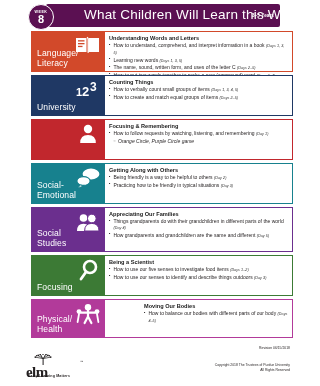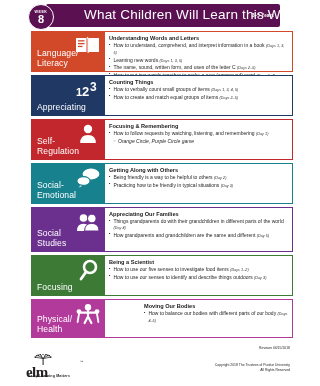--- a/index.html
+++ b/index.html
@@ -102,40 +102,39 @@
 
     <div class="row r-math">
       <div class="row-left">
         <div class="row-icon">
           <svg viewBox="0 0 26 22" width="26" height="22">
             <text x="1" y="17" font-family="Liberation Sans, sans-serif" font-size="11" font-weight="bold" fill="#ffffff">1</text>
             <text x="7" y="17" font-family="Liberation Sans, sans-serif" font-size="13" font-weight="bold" fill="#ffffff">2</text>
             <text x="15" y="12" font-family="Liberation Sans, sans-serif" font-size="12" font-weight="bold" fill="#ffffff">3</text>
           </svg>
         </div>
-        <div class="row-label">Appreciating</div>
+        <div class="row-label">University</div>
       </div>
       <div class="row-right">
         <div class="cat-title">Counting Things</div>
         <ul class="blist">
           <li><span>How to verbally count small groups of items</span> <span class="day">(Days 1, 3, 4, 5)</span></li>
           <li><span>How to create and match equal groups of items</span> <span class="day">(Days 2–5)</span></li>
         </ul>
       </div>
     </div>
 
     <div class="row r-self">
       <div class="row-left">
         <div class="row-icon">
           <svg viewBox="0 0 26 22" width="26" height="22">
             <circle cx="13" cy="6" r="4.2" fill="#ffffff"></circle>
             <path d="M5.2 20 q0 -8 7.8 -8 q7.8 0 7.8 8 z" fill="#ffffff"></path>
           </svg>
         </div>
-        <div class="row-label">Self-<br>Regulation</div>
       </div>
       <div class="row-right">
         <div class="cat-title">Focusing &amp; Remembering</div>
         <ul class="blist">
           <li><span>How to follow requests by watching, listening, and remembering</span> <span class="day">(Day 1)</span></li>
           <li class="sub"><span>Orange Circle, Purple Circle game</span></li>
         </ul>
       </div>
     </div>
 

